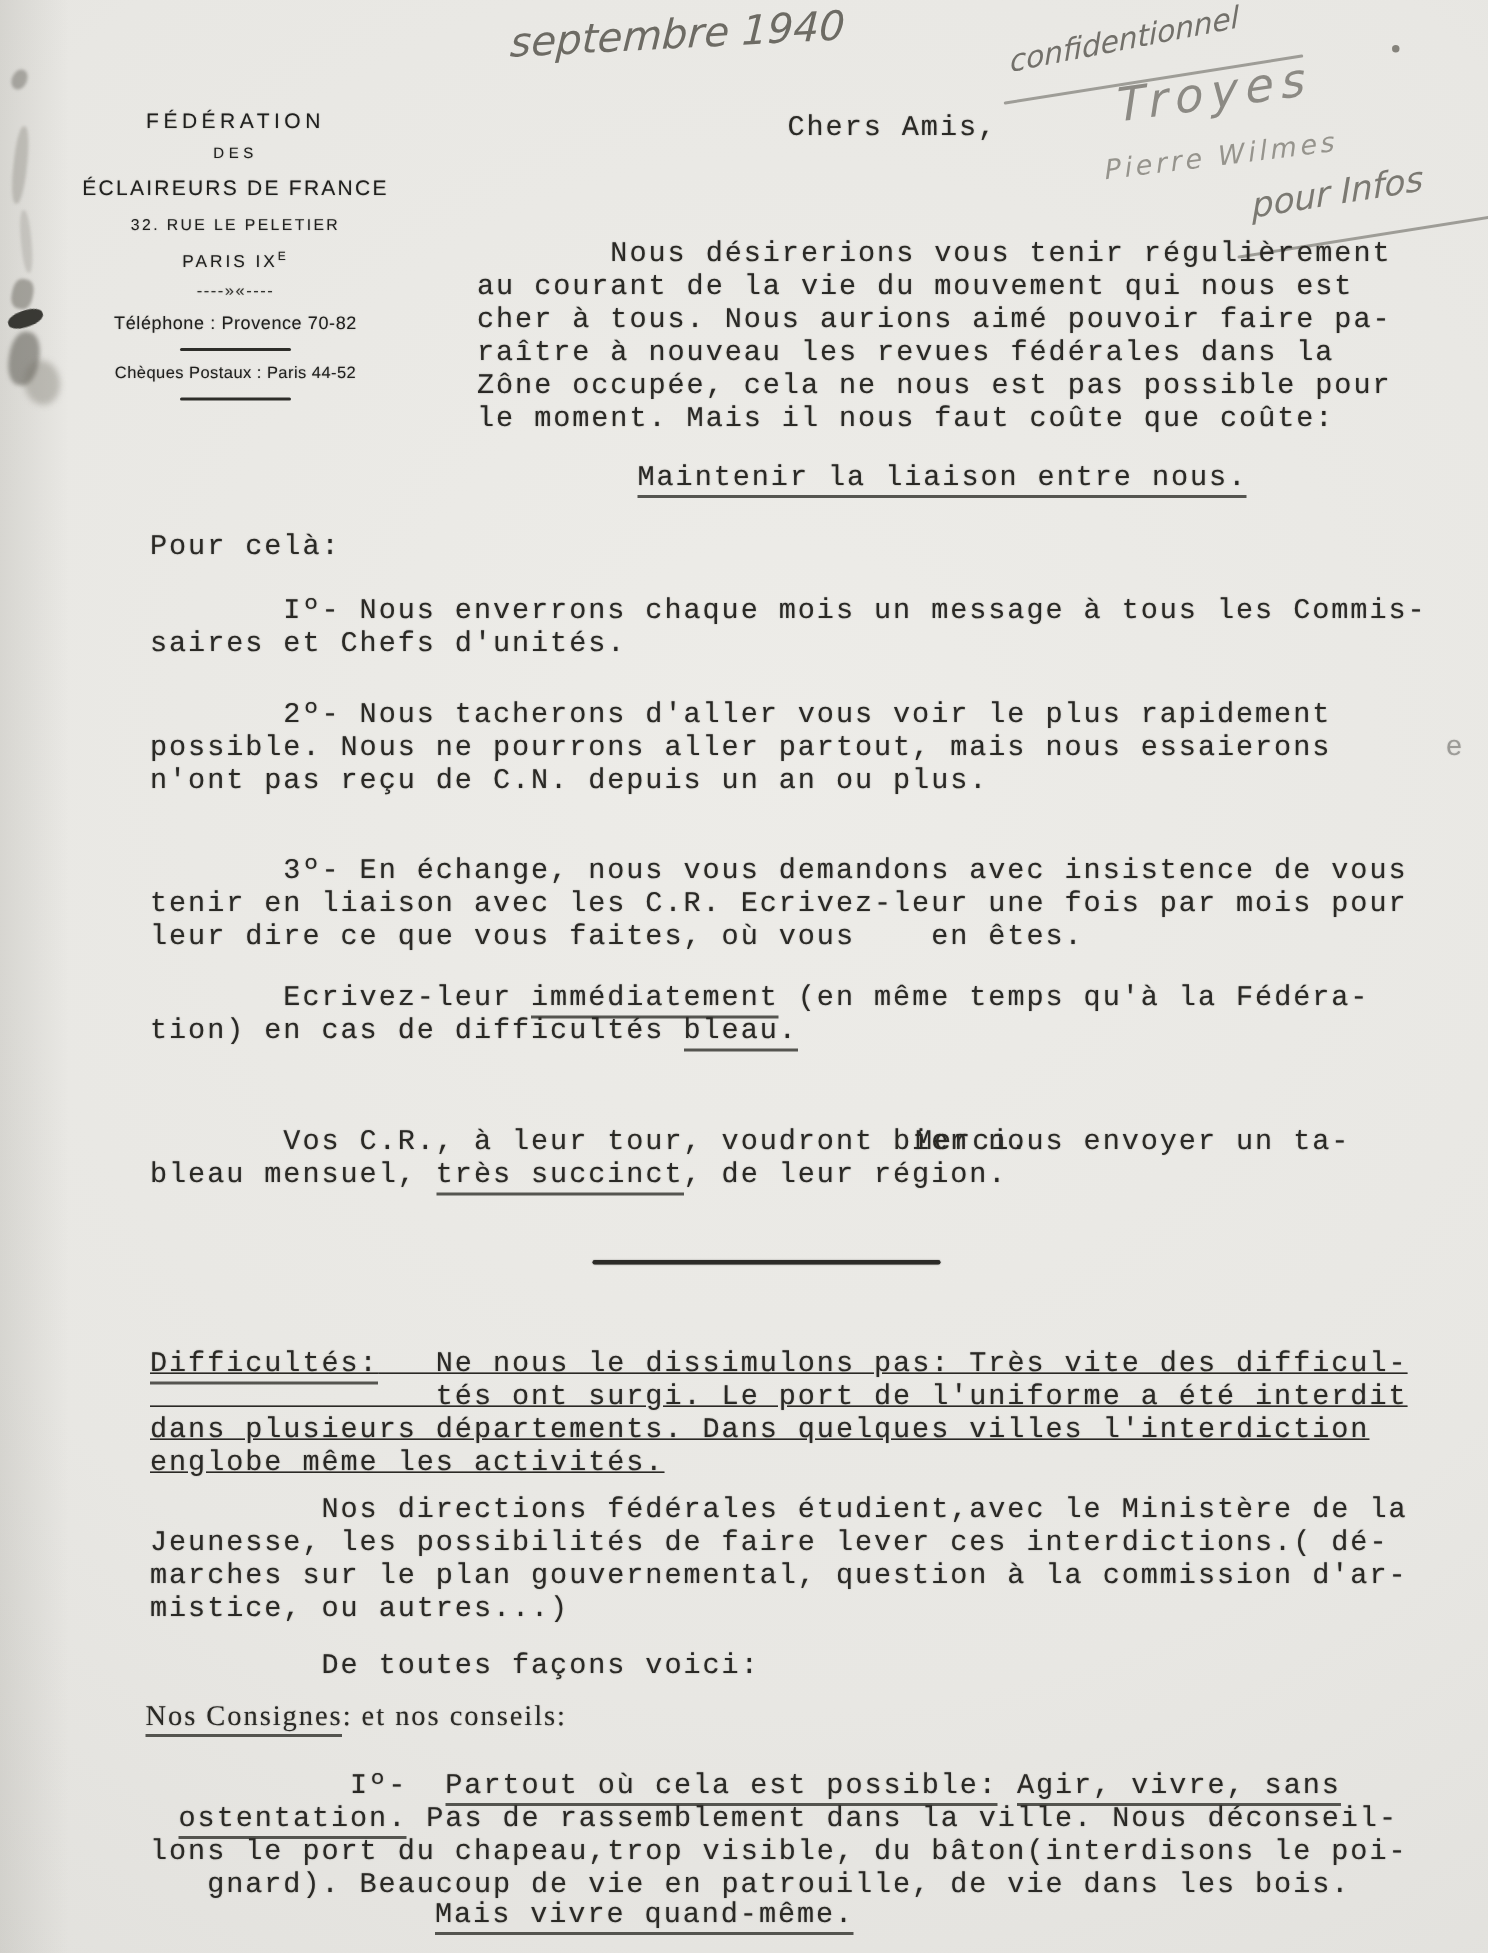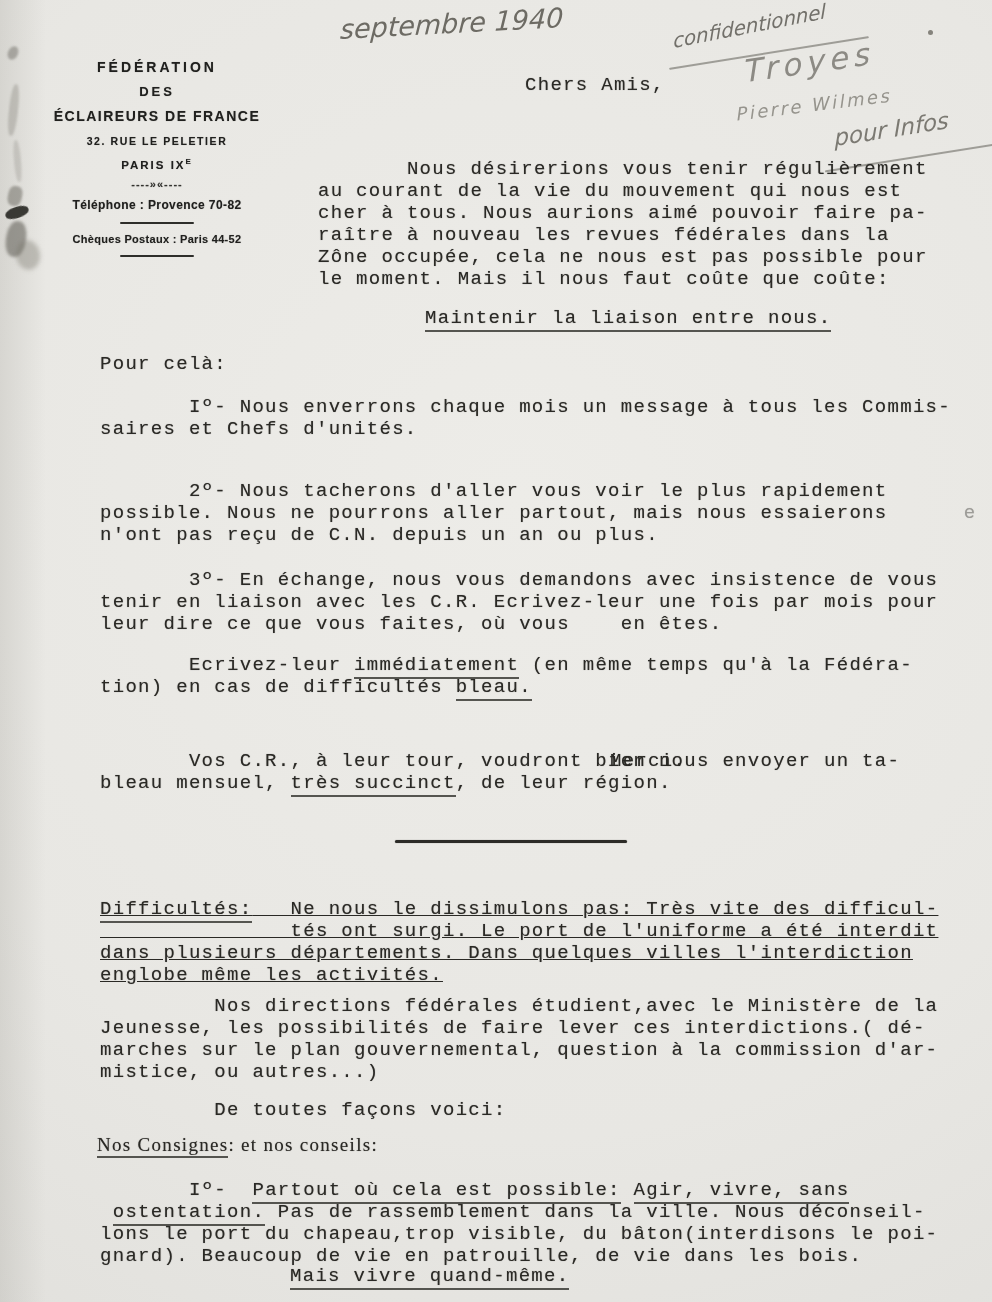--- a/index.html
+++ b/index.html
@@ -26,26 +26,26 @@
   .typed .line{white-space:pre;}
   .typed .u{border-bottom:2px solid rgba(48,47,42,.8);padding-bottom:1px;}
   .typed .faint{opacity:.4;}
   .divider{
     position:absolute;left:395px;top:840px;width:232px;height:3px;
     background:#2c2b27;border-radius:2px;
     box-shadow:0 0 1px rgba(44,43,39,.6);
   }
   
   .letterhead{
-    position:absolute;left:26px;top:59px;width:262px;text-align:center;
-    color:#20201e;font-family:"Liberation Sans",sans-serif;font-weight:bold;
+    position:absolute;left:26px;top:72px;width:262px;text-align:center;
+    color:#20201e;font-family:"Liberation Sans",sans-serif;font-weight:normal;
     text-shadow:0 0 1px rgba(32,32,30,.35);
   }
   .lh-org1{font-size:14px;letter-spacing:3px;}
-  .lh-org2{font-size:13px;letter-spacing:3px;margin-top:9px;}
+  .lh-org2{font-size:10px;letter-spacing:3px;margin-top:9px;}
   .lh-org3{font-size:14px;letter-spacing:1.5px;margin-top:9px;}
   .lh-addr{font-size:10.5px;letter-spacing:1.6px;margin-top:11px;}
   .lh-city{font-size:11.5px;letter-spacing:2px;margin-top:10px;}
   .lh-city sup{font-size:8px;}
   .lh-orn{font-size:11px;letter-spacing:1px;margin-top:7px;color:#33332f;}
   .lh-phone{font-size:12px;letter-spacing:.4px;margin-top:8px;}
   .lh-rule{width:74px;height:2px;background:#2e2e2a;margin:10px auto 9px auto;border-radius:1px;}
   .lh-postal{font-size:11px;letter-spacing:.3px;}
   
   .hw{
@@ -121,21 +121,21 @@
   <div class="typed" style="left:425px;top:307px;">
       <div class="line"><span class="u">Maintenir la liaison entre nous.</span></div>
     </div>
   <div class="typed" style="left:100px;top:353px;">
       <div class="line"><span>Pour celà:</span></div>
     </div>
   <div class="typed" style="left:100px;top:396px;">
       <div class="line"><span>       Iº- Nous enverrons chaque mois un message à tous les Commis-</span></div>
       <div class="line"><span>saires et Chefs d'unités.</span></div>
     </div>
-  <div class="typed" style="left:100px;top:480px;">
+  <div class="typed" style="left:100px;top:465px;">
       <div class="line"><span>       2º- Nous tacherons d'aller vous voir le plus rapidement</span></div>
       <div class="line"><span>possible. Nous ne pourrons aller partout, mais nous essaierons</span><span class="faint">      e</span></div>
       <div class="line"><span>n'ont pas reçu de C.N. depuis un an ou plus.</span></div>
     </div>
   <div class="typed" style="left:100px;top:569px;">
       <div class="line"><span>       3º- En échange, nous vous demandons avec insistence de vous</span></div>
       <div class="line"><span>tenir en liaison avec les C.R. Ecrivez-leur une fois par mois pour</span></div>
       <div class="line"><span>leur dire ce que vous faites, où vous    en êtes.</span></div>
     </div>
   <div class="typed" style="left:100px;top:654px;">
@@ -161,21 +161,21 @@
       <div class="line"><span>Jeunesse, les possibilités de faire lever ces interdictions.( dé-</span></div>
       <div class="line"><span>marches sur le plan gouvernemental, question à la commission d'ar-</span></div>
       <div class="line"><span>mistice, ou autres...)</span></div>
     </div>
   <div class="typed" style="left:100px;top:1099px;">
       <div class="line"><span>         De toutes façons voici:</span></div>
     </div>
   <div class="typed" style="left:97px;top:1134px;font-family:Liberation Serif, serif;">
       <div class="line"><span class="u">Nos Consignes</span><span>: et nos conseils:</span></div>
     </div>
-  <div class="typed" style="left:100px;top:1179px;">
+  <div class="typed" style="left:100px;top:1179px;text-align:center;">
       <div class="line"><span>       Iº-  </span><span class="u">Partout où cela est possible:</span><span> </span><span class="u">Agir, vivre, sans</span></div>
       <div class="line"><span> </span><span class="u">ostentation.</span><span> Pas de rassemblement dans la ville. Nous déconseil-</span></div>
       <div class="line"><span>lons le port du chapeau,trop visible, du bâton(interdisons le poi-</span></div>
       <div class="line"><span>gnard). Beaucoup de vie en patrouille, de vie dans les bois.</span></div>
     </div>
   <div class="typed" style="left:290px;top:1265px;">
       <div class="line"><span class="u">Mais vivre quand-même.</span></div>
     </div>
 </div>
 

